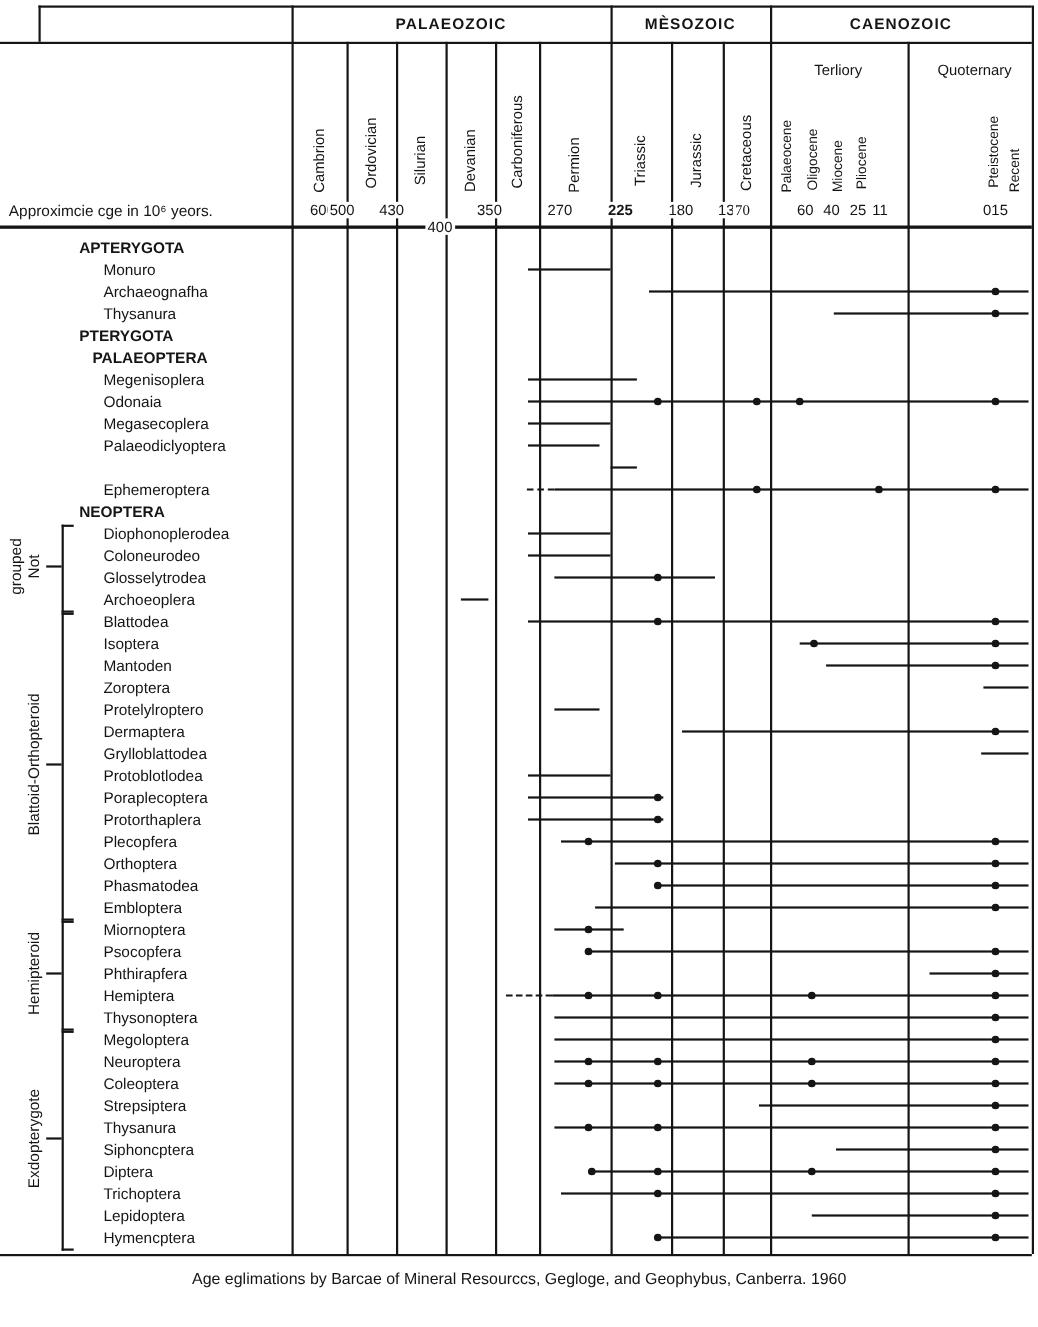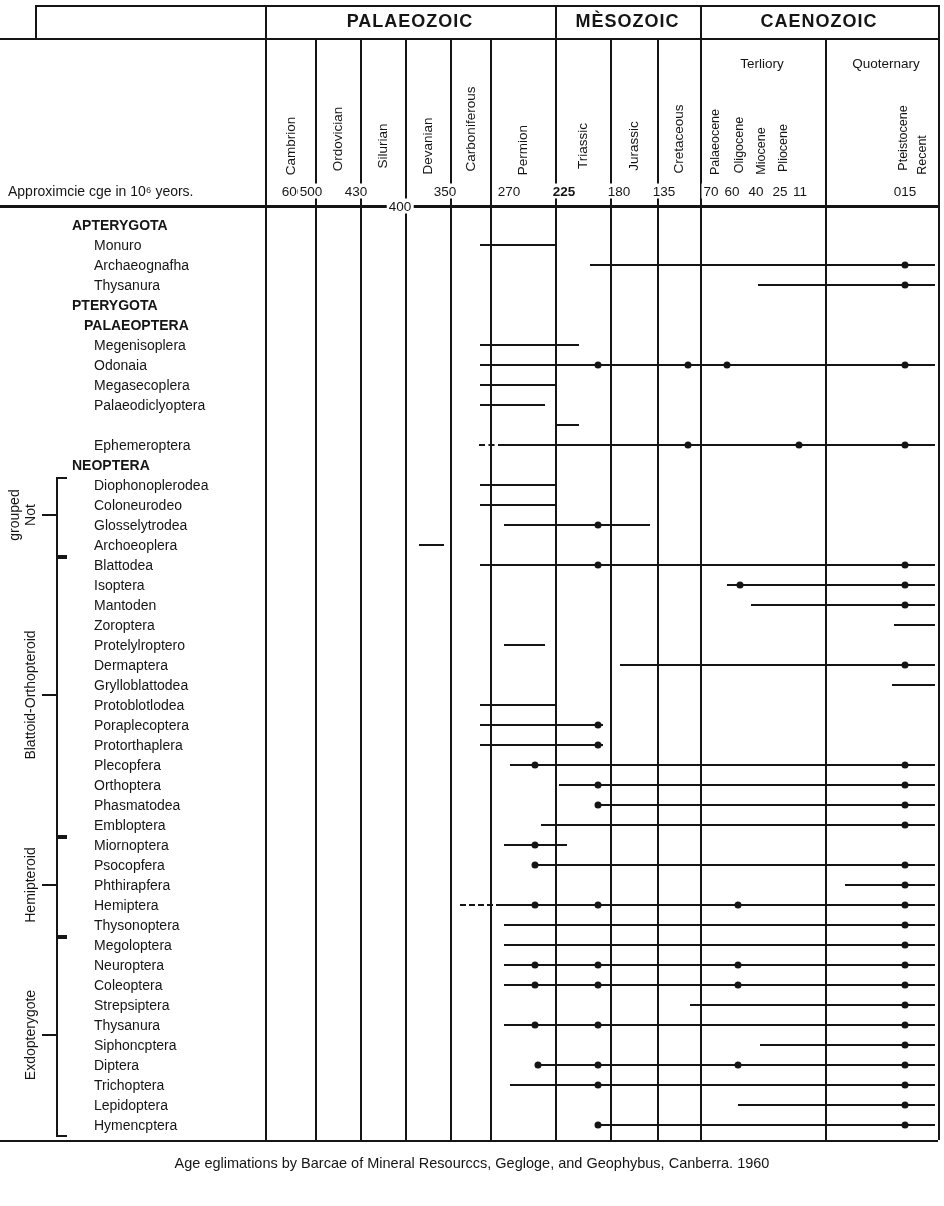--- a/index.html
+++ b/index.html
@@ -1,21 +1,21 @@
 <!DOCTYPE html>
 <html><head>
 <meta charset="utf-8">
 <style>
   html,body{margin:0;padding:0;background:#fff;}
   #fig{
     position:relative;width:944px;height:1206px;background:#ffffff;
     font-family:"Liberation Sans", sans-serif;color:#151515;overflow:hidden;
   }
   .hline,.vline{position:absolute;background:#151515;}
-  .era-label{position:absolute;font-weight:bold;font-size:18px;letter-spacing:1px;
+  .era-label{position:absolute;font-weight:bold;font-size:14px;letter-spacing:1px;
     transform:translate(-50%,-50%);white-space:nowrap;}
   .vert-label{position:absolute;white-space:nowrap;font-size:13.5px;
     transform:translate(-50%,-50%) rotate(-90deg);}
   .vert-label.small{font-size:12.5px;}
   .h-label{position:absolute;font-size:13.5px;transform:translateX(-50%);white-space:nowrap;}
   .tick{position:absolute;font-size:13.5px;transform:translate(-50%,-50%);
     background:#fff;padding:0 2px;white-space:nowrap;}
   .caption{position:absolute;font-size:14px;white-space:nowrap;}
   .row-label{position:absolute;font-size:14px;transform:translateY(-50%);white-space:nowrap;}
   .row-label.header{font-weight:bold;}
@@ -74,21 +74,21 @@
     <div class="h-label" style="left: 886px; top: 56px;">Quoternary</div>
     <div class="tick" style="left: 281px; top: 191px; margin-left: 12px;">600</div>
     <div class="tick" style="left: 311px; top: 191px;">500</div>
     <div class="tick" style="left: 356px; top: 191px;">430</div>
     <div class="tick" style="left: 400px; top: 206px;">400</div>
     <div class="tick" style="left: 445px; top: 191px;">350</div>
     <div class="tick" style="left: 509px; top: 191px;">270</div>
     <div class="tick" style="left: 564px; top: 191px; font-weight: bold;">225</div>
     <div class="tick" style="left: 619px; top: 191px;">180</div>
     <div class="tick" style="left: 664px; top: 191px;">135</div>
-    <div class="tick" style="left: 711px; top: 191px;">70</div>
+    <div class="tick" style="left: 675px; top: 191px; font-family: Liberation Serif, serif;">70</div>
     <div class="tick" style="left: 732px; top: 191px;">60</div>
     <div class="tick" style="left: 756px; top: 191px;">40</div>
     <div class="tick" style="left: 780px; top: 191px;">25</div>
     <div class="tick" style="left: 800px; top: 191px;">11</div>
     <div class="tick" style="left: 905px; top: 191px;">015</div>
     <div class="row-label header" style="left: 72px; top: 225px;">APTERYGOTA</div>
     <div class="row-label" style="left: 94px; top: 245px;">Monuro</div>
     <div class="range" style="left: 480px; top: 243.8px; width: 75px;"></div>
     <div class="row-label" style="left: 94px; top: 265px;">Archaeognafha</div>
     <div class="range" style="left: 590.444px; top: 263.8px; width: 344.556px;"></div>

